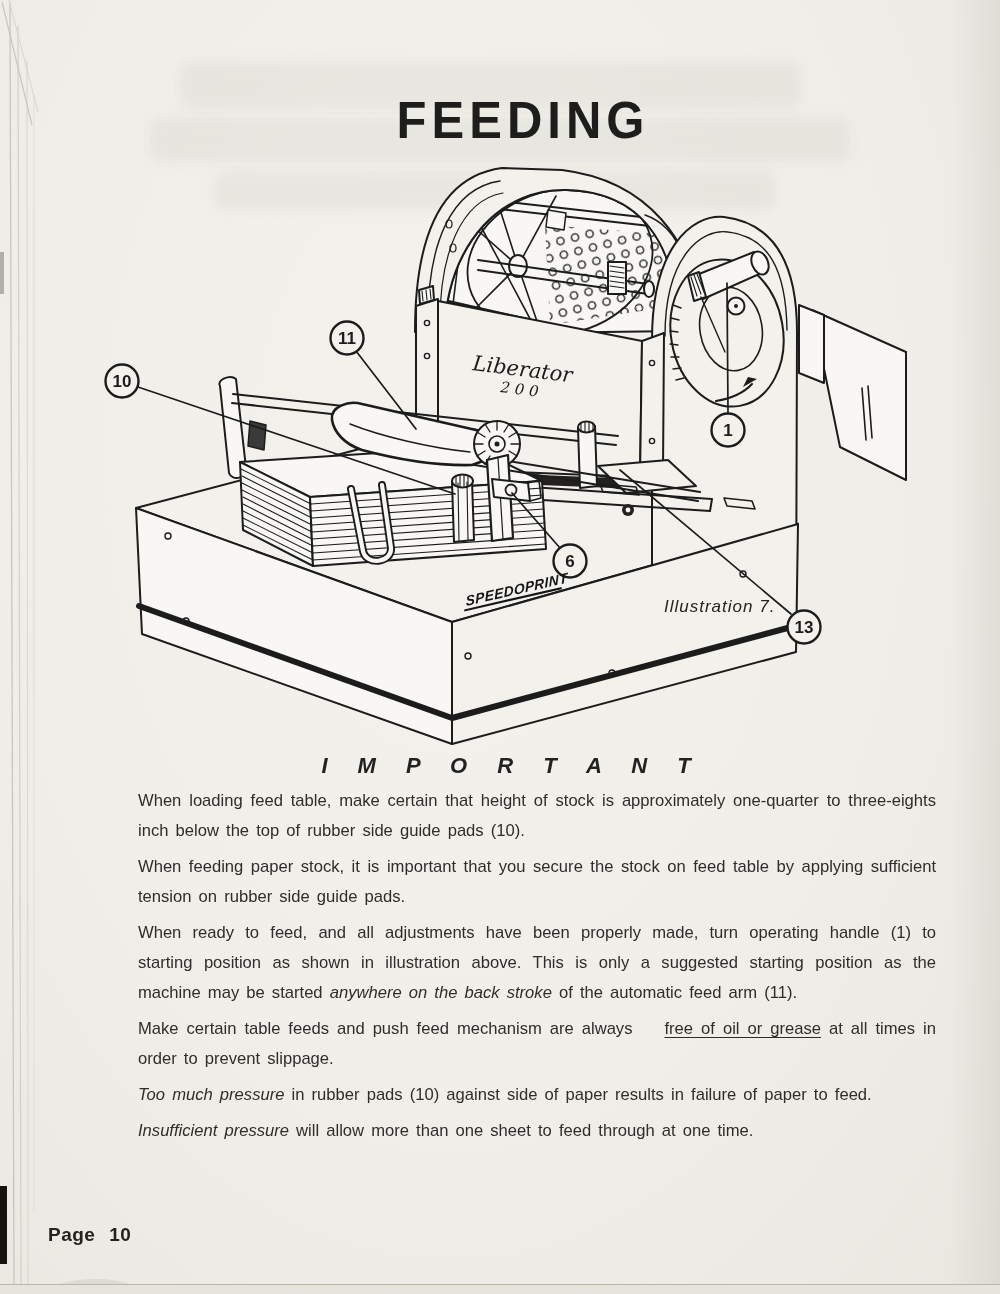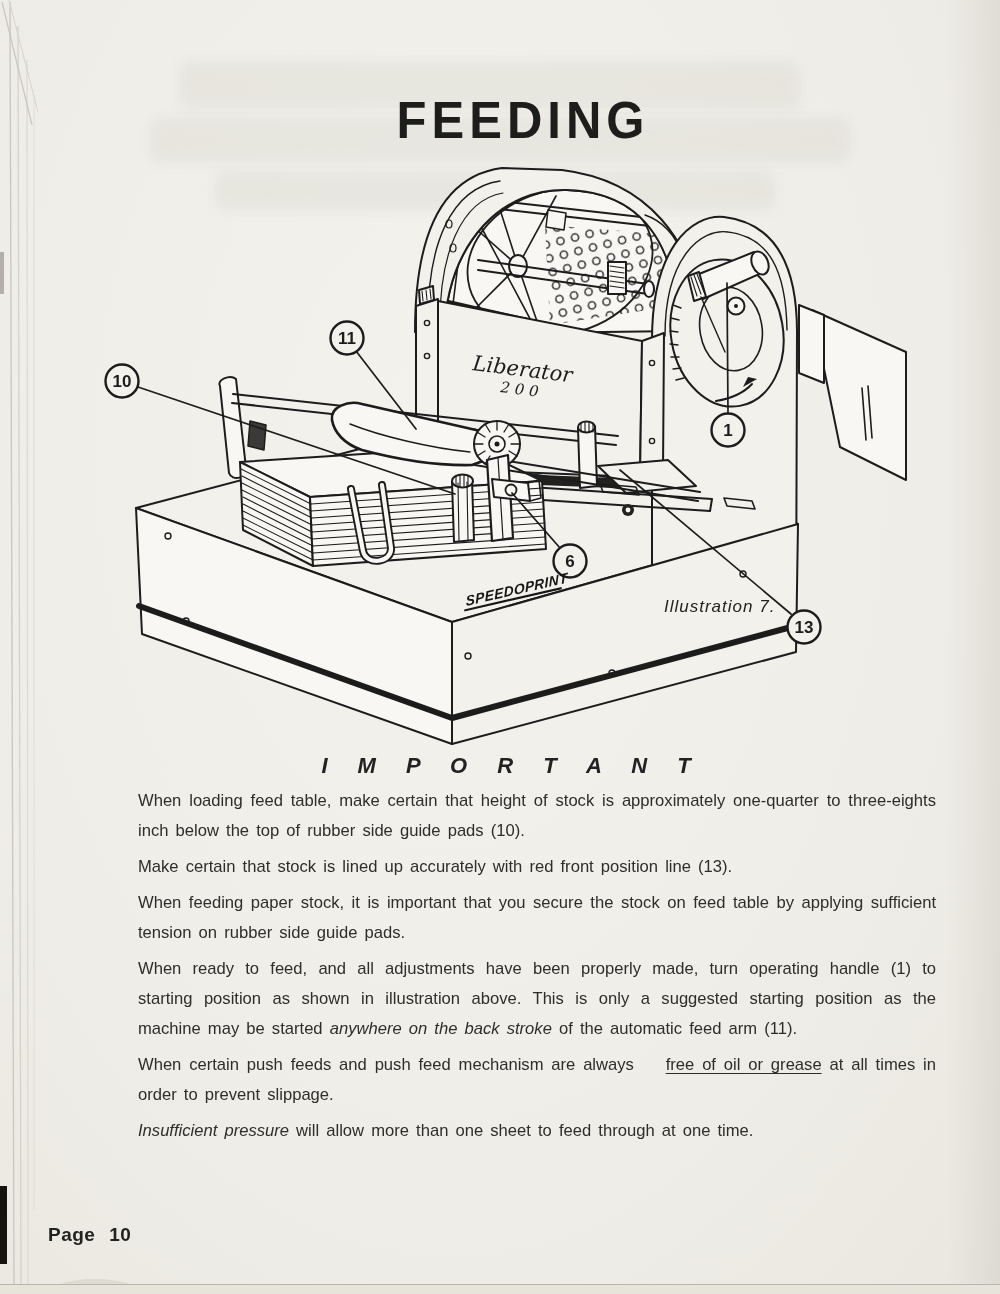--- a/index.html
+++ b/index.html
@@ -232,23 +232,23 @@
       <path d="M-2,4 L98,4" stroke="#161616" stroke-width="2.2"></path>
     </g>
 
     <text class="caption" x="664" y="612">Illustration 7.</text>
   </svg>
 
   <div class="title">FEEDING</div>
   <div class="important">I M P O R T A N T</div>
   <div class="bodytext">
       <p><span>When loading feed table, make certain that height of stock is approximately one-quarter to three-eights inch below the top of rubber side guide pads (10).</span></p>
-      <p><span>Make certain that stock is lined up accurately with red front position line (13).</span></p>
       <p><span>When feeding paper stock, it is important that you secure the stock on feed table by applying sufficient tension on rubber side guide pads.</span></p>
       <p><span>When ready to feed, and all adjustments have been properly made, turn operating handle (1) to starting position as shown in illustration above.  This is only a suggested starting position as the machine may be started </span><span class="it">anywhere on the back stroke</span><span> of the automatic feed arm (11).</span></p>
-      <p><span>When certain push feeds and push feed mechanism are always </span><span class="ul">free of oil or grease</span><span> at all times in order to prevent slippage.</span></p>
+      <p><span>Make certain table feeds and push feed mechanism are always </span><span class="ul">free of oil or grease</span><span> at all times in order to prevent slippage.</span></p>
+      <p><span class="it">Too much pressure</span><span> in rubber pads (10) against side of paper results in failure of paper to feed.</span></p>
       <p><span class="it">Insufficient pressure</span><span> will allow more than one sheet to feed through at one time.</span></p>
     </div>
   <div class="pagenum">Page 10</div>
 
   <div class="edge-right"></div>
   <div class="edge-bottom"></div>
 </div>
 
 </body></html>

